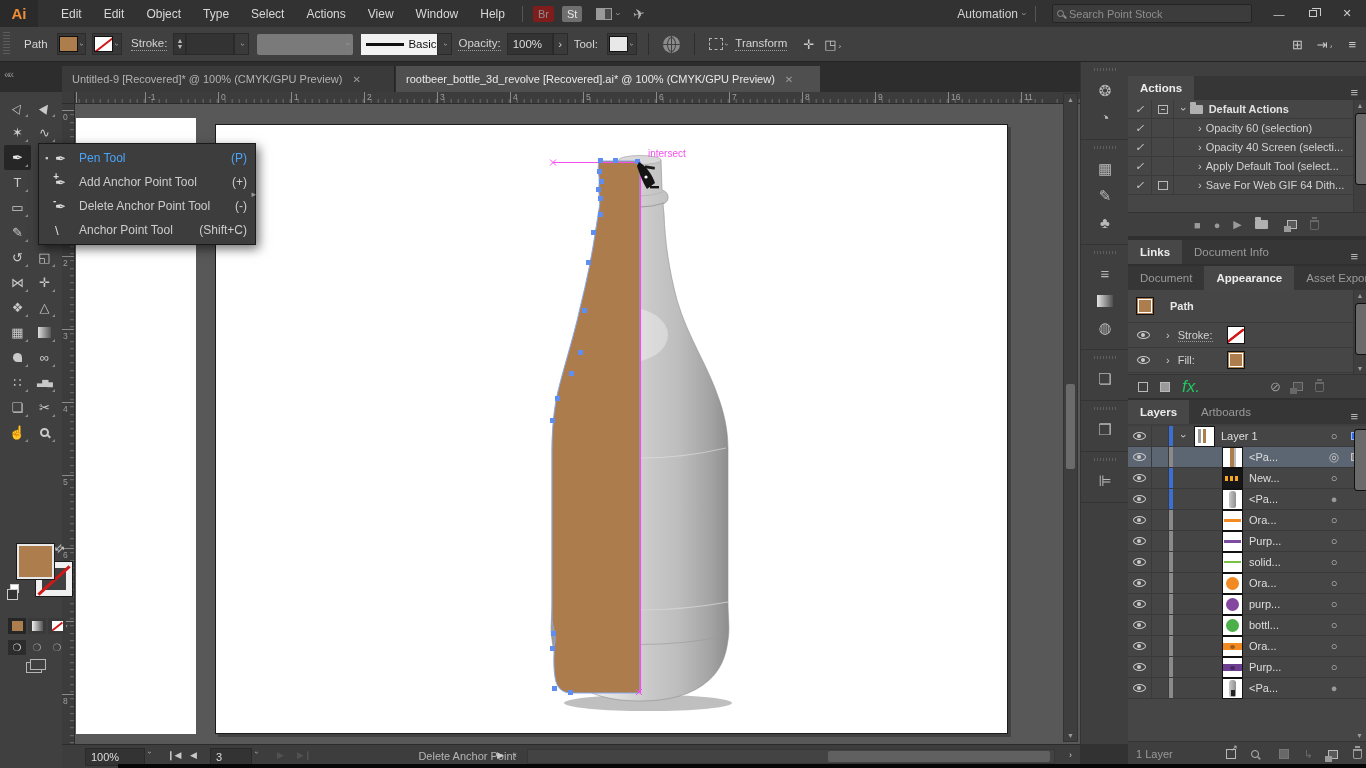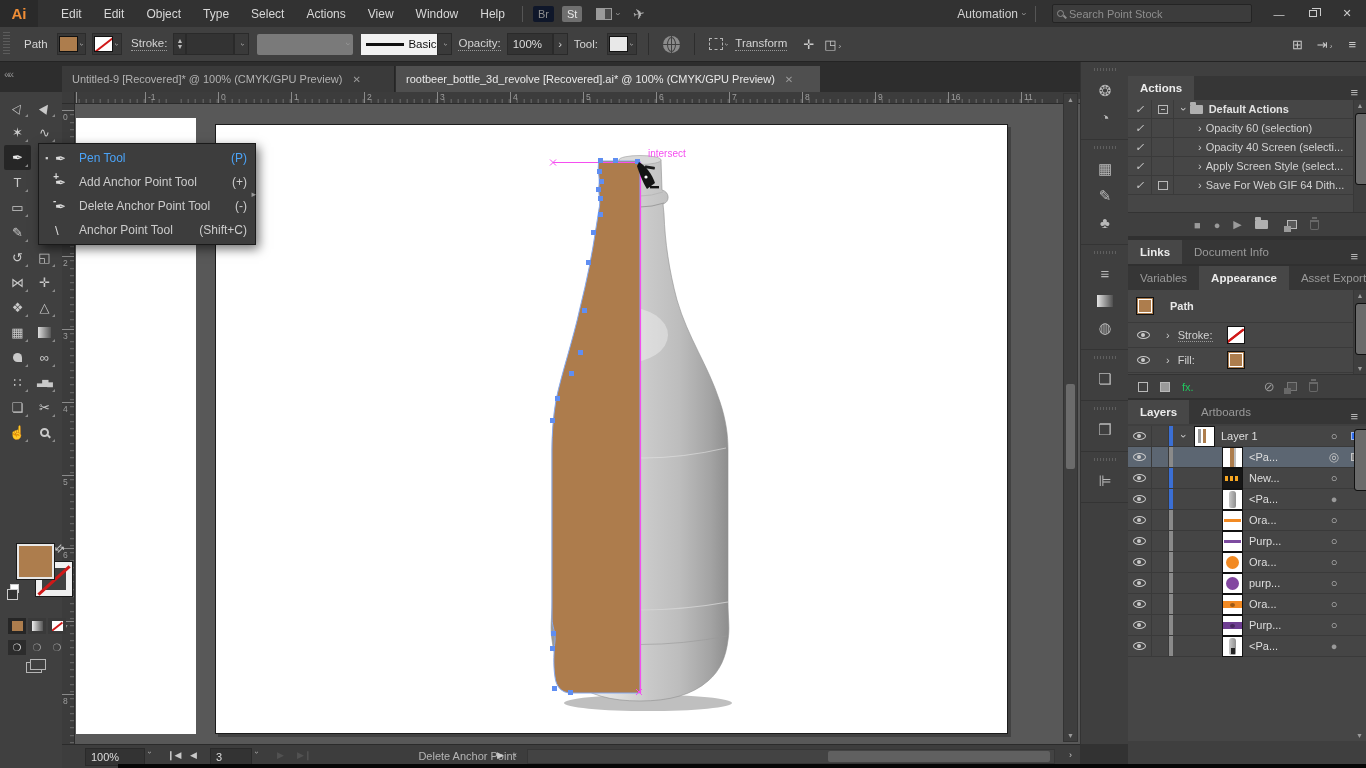--- a/index.html
+++ b/index.html
@@ -5,21 +5,21 @@
   * { margin:0; padding:0; box-sizing:border-box; }
   html,body { width:1366px; height:768px; overflow:hidden; background:#323232;
     font-family:"Liberation Sans", sans-serif; color:#cfcfcf; }
   
   #menubar { position:absolute; left:0; top:0; width:1366px; height:27px; background:#323232; display:flex; align-items:center; z-index:30; }
   #ailogo { width:38px; height:27px; background:#2a2a2a; color:#ef8d36; font-weight:bold; font-size:15px; display:flex; align-items:center; justify-content:center; }
   #menus { display:flex; margin-left:12px; }
   .mitem { font-size:12px; color:#d8d8d8; padding:5px 11px; cursor:default; }
   .msep { width:1px; height:16px; background:#555; margin:0 6px; }
   .appbtn { font-size:11px; padding:2px 5px; border-radius:2px; margin:0 4px; }
-  #br-btn { background:#0f172a; color:#8d8d8d;text-align:right; }
+  #br-btn { background:#7f1d1d; color:#8d8d8d;text-align:right; }
   #st-btn { background:#6f6f6f; color:#e8e8e8; }
   #ws-icon { width:16px; height:12px; background:#9a9a9a; position:relative; margin-left:10px; }
   #ws-icon::after { content:""; position:absolute; right:1px; top:1px; bottom:1px; width:6px; background:#4a4a4a; }
   .chev { display:inline-block; color:#aaa; font-size:9px; transform:rotate(90deg); margin:0 4px; }
   #gpu-icon { color:#b5b5b5; font-size:14px; margin-left:10px; transform:rotate(-12deg); }
   #automation { margin-left:auto; font-size:12px; color:#d0d0d0; display:flex; align-items:center; }
   #searchbox { width:200px; height:19px; background:#3c3c3c; border:1px solid #242424; border-radius:2px; margin:0 10px; display:flex; align-items:center; font-size:11px; color:#8e8e8e; padding-left:4px; }
   .mag { width:7px; height:7px; border:1.5px solid #8e8e8e; border-radius:50%; position:relative; margin-right:5px; }
   .mag::after { content:""; position:absolute; width:4px; height:1.5px; background:#8e8e8e; right:-3.5px; bottom:-1px; transform:rotate(45deg); }
   #winbtns { display:flex; margin-right:2px; }
@@ -169,21 +169,21 @@
   .folder-icon::before { content:""; position:absolute; top:-3px; left:0; width:6px; height:3px; background:#b0b0b0; border-radius:1px 1px 0 0; }
   .alabel { color:#d2d2d2; white-space:nowrap; overflow:hidden; }
   .arow.v-folder .alabel { font-weight:bold; color:#e2e2e2; }
   .check-glyph::before { content:"✓"; }
   
   .app-row { display:flex; align-items:center; border-bottom:1px solid #3a3a3a; position:relative; color:#d2d2d2; }
   .eye { width:13px; height:8px; border:1px solid #c9c9c9; border-radius:50%; position:relative; display:inline-block; }
   .eye::after { content:""; position:absolute; width:4px; height:4px; border-radius:50%; background:#c9c9c9; left:3px; top:1px; }
   .app-sw { width:18px; height:18px; border:1px solid #111; outline:1px solid #fff; outline-offset:-3px; }
   .exp-chev { color:#c9c9c9; font-size:11px; margin:0 8px; }
-  .fx { font-size:11px; color:#22c55e; }
+  .fx { font-style:italic; font-size:17px; color:#22c55e; }
   .sq-outline { width:10px; height:10px; border:1px solid #b9b9b9; }
   .sq-filled { width:10px; height:10px; border:1px solid #b9b9b9; background:#9a9a9a; }
   .trash { width:9px; height:10px; border:1px solid #9a9a9a; border-top:2px solid #9a9a9a; border-radius:0 0 2px 2px; position:relative; }
   .trash::before { content:""; position:absolute; top:-5px; left:1px; width:5px; height:2px; background:#9a9a9a; }
   .trash.dim, .dim { opacity:.45; }
   
   .lrow { height:21px; display:flex; align-items:center; border-bottom:1px solid #3a3a3a; background:#454545; position:relative; }
   .lrow.v-selected { background:#5c6672; }
   .eyecol { width:24px; height:100%; border-right:1px solid #3a3a3a; display:flex; align-items:center; justify-content:center; }
   .lockcol { width:17px; height:100%; border-right:1px solid #3a3a3a; }
@@ -726,21 +726,21 @@
 
         <div class="arow v-item">
           <span class="acol1">
             <i class="check-glyph"></i>
           </span>
           <span class="acol2">
             <i class="abox"></i>
           </span>
           <span class="aexp v-right">›</span>
 
-          <span class="alabel">Apply Screen Style (select...</span>
+          <span class="alabel">Apply Default Tool (select...</span>
         </div>
 
         <div class="arow v-item">
           <span class="acol1">
             <i class="check-glyph"></i>
           </span>
           <span class="acol2">
             <i class="abox v-empty"></i>
           </span>
           <span class="aexp v-right">›</span>
@@ -765,21 +765,21 @@
   <div class="gap" style="top:174px;height:4px"></div>
 
   <div class="ptabs" style="top:178px">
     <span class="ptab active">Links</span>
     <span class="ptab">Document Info</span>
     <span class="pmenu">≡</span>
   </div>
   <div class="gap" style="top:202px;height:2px"></div>
 
   <div class="ptabs" style="top:204px">
-    <span class="ptab">Variables</span>
+    <span class="ptab">Document</span>
     <span class="ptab active">Appearance</span>
     <span class="ptab">Asset Export</span>
 
   </div>
   <div class="plist" style="top:228px; height:84px">
     <div class="app-row" style="height:33px">
       <span class="app-sw" style="background:#ad7d4d; margin-left:8px"></span>
       <span style="margin-left:16px; font-weight:bold; color:#e8e8e8">Path</span>
     </div>
     <div class="app-row" style="height:25px">
@@ -900,20 +900,32 @@
           </span>
           <span class="lockcol"></span>
           <span class="lbar v-dim"></span>
           <span class="lexp v-child"></span>
           <span class="thumb v-purple-stripe"></span>
           <span class="lname">Purp...</span>
           <span class="ltarget v-circle"></span>
           <span class="lextra"></span>
         </div>
 
+        <div class="lrow">
+          <span class="eyecol">
+            <i class="eye"></i>
+          </span>
+          <span class="lockcol"></span>
+          <span class="lbar v-dim"></span>
+          <span class="lexp v-child"></span>
+          <span class="thumb v-green-line"></span>
+          <span class="lname">solid...</span>
+          <span class="ltarget v-circle"></span>
+          <span class="lextra"></span>
+        </div>
 
         <div class="lrow">
           <span class="eyecol">
             <i class="eye"></i>
           </span>
           <span class="lockcol"></span>
           <span class="lbar v-dim"></span>
           <span class="lexp v-child"></span>
           <span class="thumb v-orange-circle"></span>
           <span class="lname">Ora...</span>
@@ -927,20 +939,32 @@
           </span>
           <span class="lockcol"></span>
           <span class="lbar v-dim"></span>
           <span class="lexp v-child"></span>
           <span class="thumb v-purple-circle"></span>
           <span class="lname">purp...</span>
           <span class="ltarget v-circle"></span>
           <span class="lextra"></span>
         </div>
 
+        <div class="lrow">
+          <span class="eyecol">
+            <i class="eye"></i>
+          </span>
+          <span class="lockcol"></span>
+          <span class="lbar v-dim"></span>
+          <span class="lexp v-child"></span>
+          <span class="thumb v-green-circle"></span>
+          <span class="lname">bottl...</span>
+          <span class="ltarget v-circle"></span>
+          <span class="lextra"></span>
+        </div>
 
         <div class="lrow">
           <span class="eyecol">
             <i class="eye"></i>
           </span>
           <span class="lockcol"></span>
           <span class="lbar v-dim"></span>
           <span class="lexp v-child"></span>
           <span class="thumb v-orange-band"></span>
           <span class="lname">Ora...</span>
@@ -972,20 +996,29 @@
           <span class="thumb v-bottle2"></span>
           <span class="lname">&lt;Pa...</span>
           <span class="ltarget v-filled"></span>
           <span class="lextra"></span>
         </div>
       </div>
     <div class="pscroll" style="background:transparent;border:none">
         <div class="thumb" style="top:4px;height:60px"></div>
         <span class="sarrow" style="bottom:2px">▼</span>
       </div>
+  </div>
+  <div class="pbar" style="top:679px; height:25px; padding-left:8px; gap:15px">
+    <span style="color:#9a9a9a; font-size:11px; margin-right:38px">1 Layer</span>
+    <span class="export-icon"></span>
+    <span class="mag" style="border-color:#b9b9b9; width:8px; height:8px"></span>
+    <span class="sq-filled dim"></span>
+    <span class="dim">↳</span>
+    <span class="newlayer-icon"></span>
+    <span class="trash"></span>
   </div>
 </div>
 
 <div id="statusleftcorner"></div>
 <div id="statusbar">
   <span class="field" id="zoomfield">100%</span>
   <span class="mini-chev" id="zoomchev" style="position:absolute">›</span>
   <span class="navarrow" style="left:105px">❙◀</span>
   <span class="navarrow" style="left:128px">◀</span>
   <span class="field" id="abfield">3</span>

